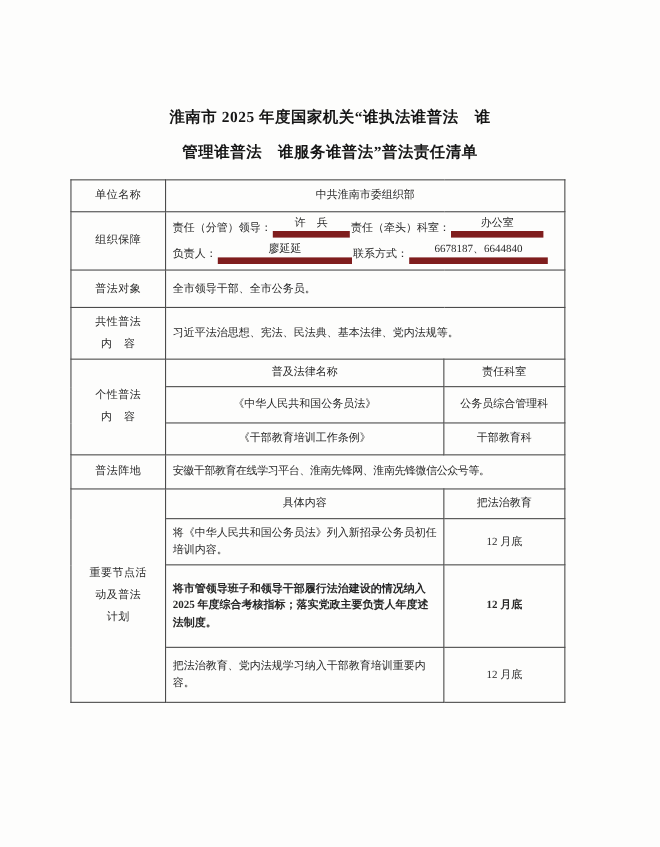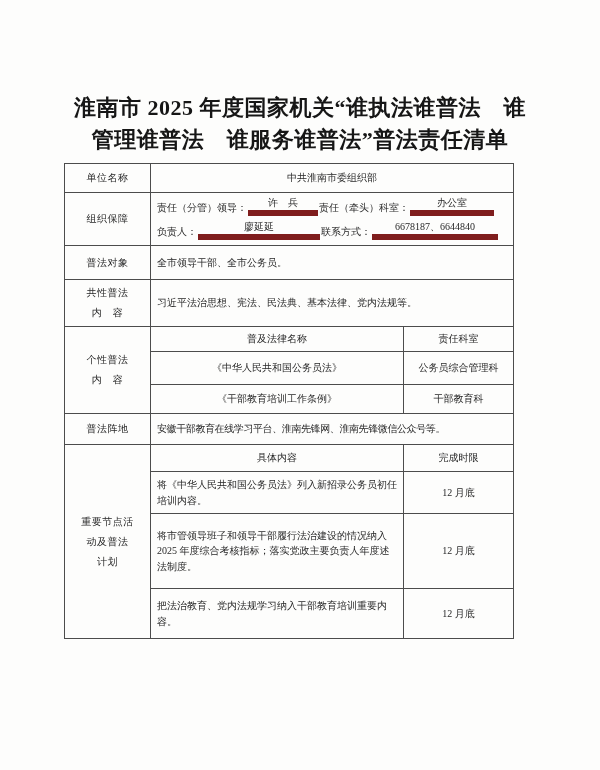--- a/index.html
+++ b/index.html
@@ -5,21 +5,21 @@
   html,body { margin:0; padding:0; background:#ffffff; }
   .page {
     position:relative; width:600px; height:770px;
     background:#fdfdfc;
     font-family:"Liberation Serif","DejaVu Serif",serif;
     color:#262626; overflow:hidden;
   }
   .doc-title {
     margin:92px 34px 0 34px;
     text-align:center;
-    font-size:22px; font-weight:bold;
+    font-size:14px; font-weight:bold;
     line-height:32px; letter-spacing:0.5px;
     color:#161616;
   }
   table.sheet {
     border-collapse:collapse; table-layout:fixed;
     width:449px; margin:7px 0 0 64px;
     background:transparent;
   }
   table.sheet td {
     border:1px solid #4c4c4c;
@@ -35,21 +35,21 @@
   tr.r1  { height:29px; }
   tr.r2  { height:52px; }
   tr.r3  { height:34px; }
   tr.r4  { height:47px;border-radius:20px; }
   tr.r5a { height:25px; }
   tr.r5b { height:33px;margin-left:36px; }
   tr.r5c { height:29px; }
   tr.r6  { height:31px; }
   tr.r7a { height:27px; }
   tr.r7b { height:42px; }
-  tr.r7c { height:75px; }
+  tr.r7c { height:75px;font-weight:bold; }
   tr.r7d { height:50px; }
   .orgcell { font-size:12px; padding:3px 4px 3px 7px; }
   .orgline { white-space:nowrap; line-height:23px; }
   .uline {
     display:inline-block; text-align:center;
     border-bottom:6px solid #7f1d1d;
     line-height:15px; vertical-align:bottom;
     margin:0 1px 3px 1px;
   }
   .w1 { min-width:70px; }
@@ -131,21 +131,21 @@
       <td colspan="2" class="tightline">安徽干部教育在线学习平台、淮南先锋网、淮南先锋微信公众号等。</td>
     </tr>
 
     <tr class="r7a">
       <td class="label" rowspan="4">
         <div>重要节点活</div>
         <div>动及普法</div>
         <div>计划</div>
       </td>
       <td class="hdr">具体内容</td>
-      <td class="hdr">完成时限</td>
+      <td class="hdr">把法治教育</td>
     </tr>
     <tr class="r7b">
       <td class="planitem">将《中华人民共和国公务员法》列入新招录公务员初任培训内容。</td>
       <td class="deadline">12 月底</td>
     </tr>
     <tr class="r7c">
       <td class="planitem">将市管领导班子和领导干部履行法治建设的情况纳入 2025 年度综合考核指标；落实党政主要负责人年度述法制度。</td>
       <td class="deadline">12 月底</td>
     </tr>
     <tr class="r7d">

